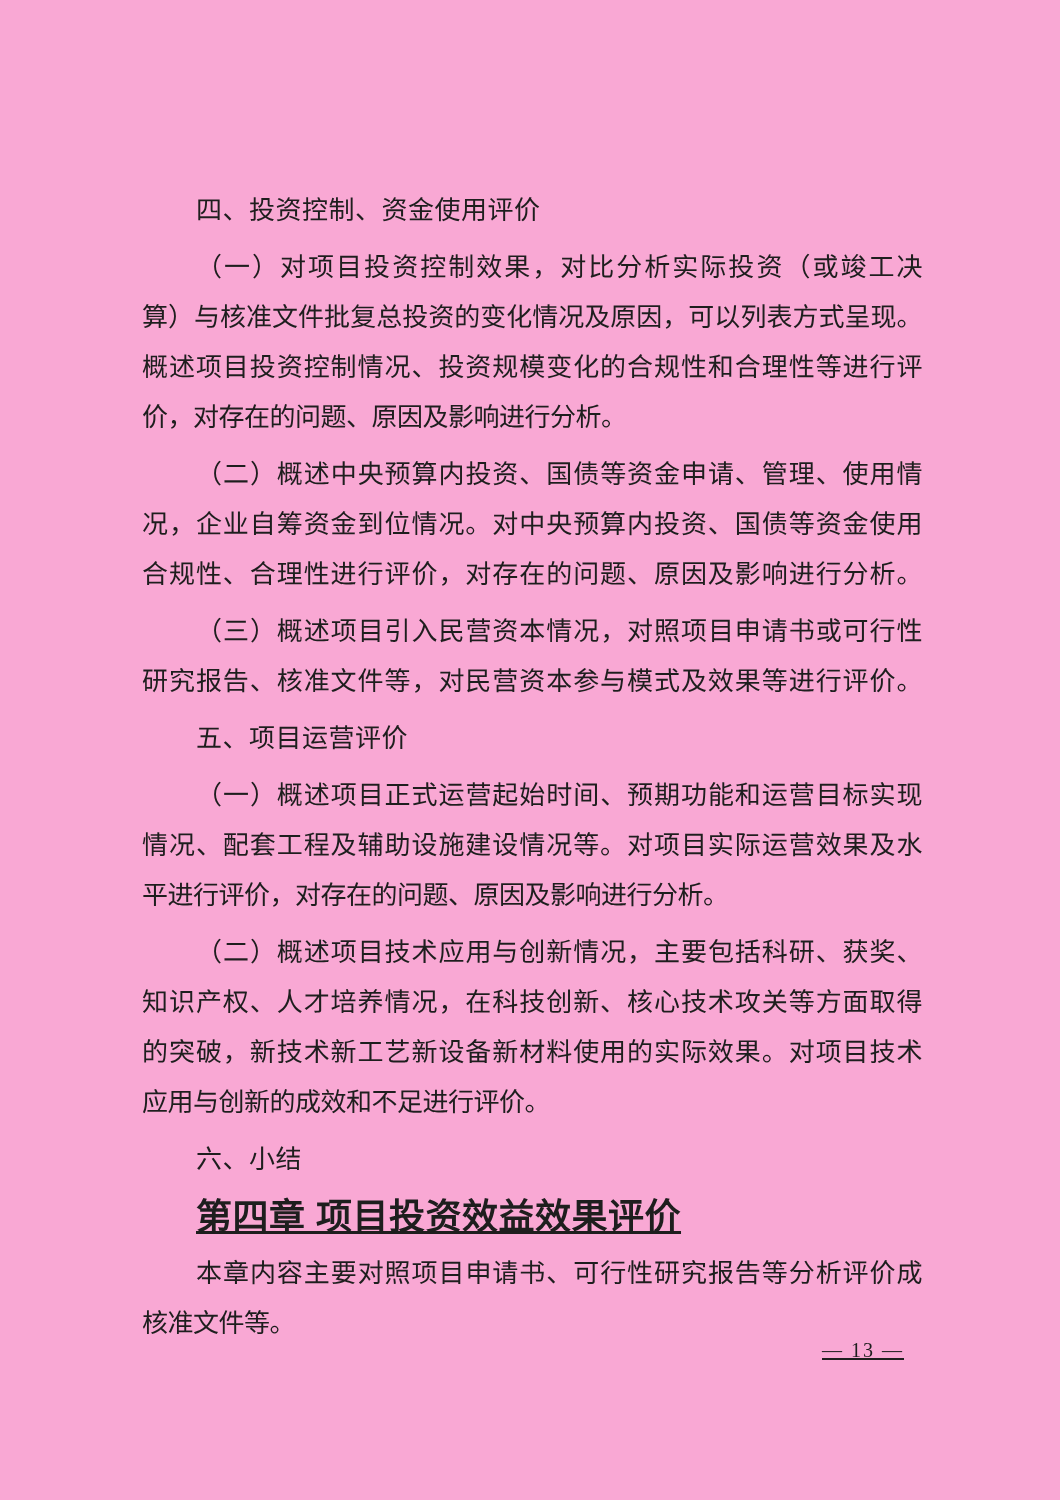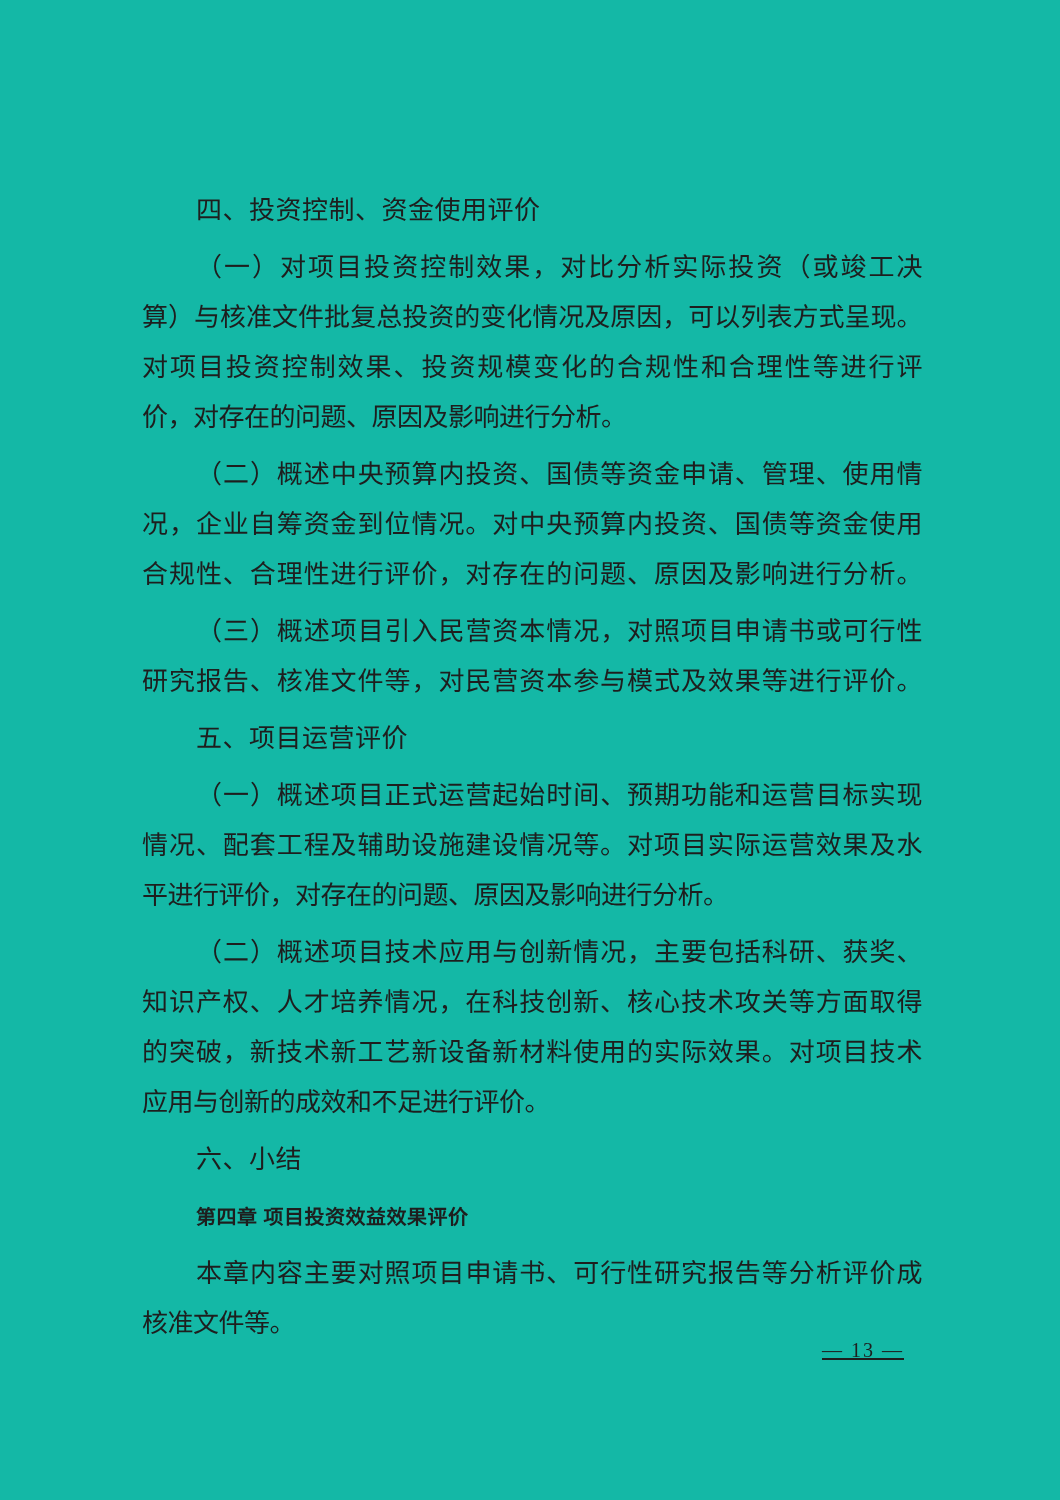--- a/index.html
+++ b/index.html
@@ -4,21 +4,21 @@
 <style>
   html, body {
     margin: 0;
     padding: 0;
     background: #ffffff;
   }
   .page {
     position: relative;
     width: 1060px;
     height: 1500px;
-    background: #14b8a6;
+    background: #f9a8d4;
     overflow: hidden;
     font-family: "Liberation Serif", "DejaVu Serif", serif;
     color: #1e1e1e;
   }
   .content {
     position: absolute;
     left: 142px;
     top: 186px;
     width: 780px;
     font-size: 26px;
@@ -37,22 +37,23 @@
     text-align: justify;
     text-align-last: justify;
   }
   .sec.heading .line {
     font-weight: 500;
     letter-spacing: 0.5px;
   }
   .sec.chapter .line {
     font-family: "Liberation Sans", "DejaVu Sans", sans-serif;
     font-weight: 700;
-    font-size: 20px;
+    font-size: 36px;
     letter-spacing: 0.5px;
+    text-decoration: underline;
   }
   .footer {
     position: absolute;
     top: 1332px;
     right: 156px;
     font-size: 20px;
     line-height: 36px;
     letter-spacing: 2px;
     color: #1e1e1e;
     text-decoration: underline;
@@ -65,21 +66,21 @@
 
   <div class="content">
 
     <div class="sec heading">
       <div class="line indent">四、投资控制、资金使用评价</div>
     </div>
 
     <div class="sec para">
       <div class="line indent fill">（一）对项目投资控制效果，对比分析实际投资（或竣工决</div>
       <div class="line fill">算）与核准文件批复总投资的变化情况及原因，可以列表方式呈现。</div>
-      <div class="line fill">对项目投资控制效果、投资规模变化的合规性和合理性等进行评</div>
+      <div class="line fill">概述项目投资控制情况、投资规模变化的合规性和合理性等进行评</div>
       <div class="line">价，对存在的问题、原因及影响进行分析。</div>
     </div>
 
     <div class="sec para">
       <div class="line indent fill">（二）概述中央预算内投资、国债等资金申请、管理、使用情</div>
       <div class="line fill">况，企业自筹资金到位情况。对中央预算内投资、国债等资金使用</div>
       <div class="line fill">合规性、合理性进行评价，对存在的问题、原因及影响进行分析。</div>
     </div>
 
     <div class="sec para">

